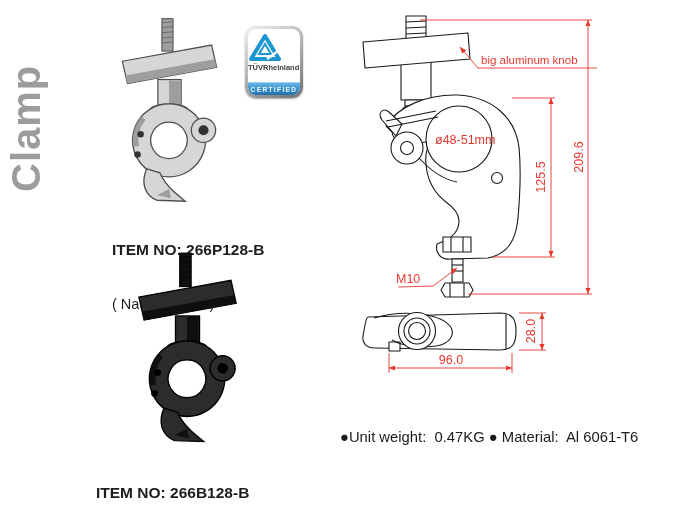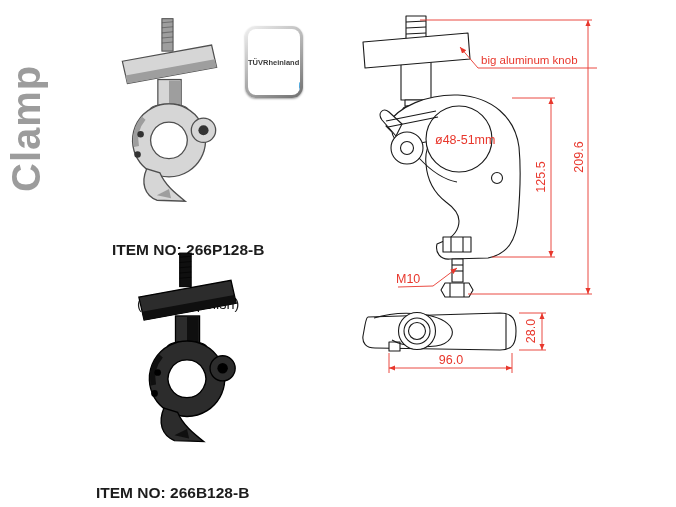--- a/index.html
+++ b/index.html
@@ -23,36 +23,36 @@
   .clamp-black {--metal:#2c2c2c;--metal2:#0f0f0f;--line:#000;--hole:#000;}
   
   .tuv{
     position:absolute;left:245px;top:26px;width:58px;height:72px;
     border-radius:11px;padding:3px;
     background:linear-gradient(145deg,#f2f2f2 0%,#bdbdbd 40%,#6f6f6f 100%);
     box-shadow:0 1px 2px rgba(0,0,0,.35);
   }
   .tuv-inner{
     width:100%;height:100%;background:#fff;border-radius:8px;overflow:hidden;
-    display:flex;align-items:center;
+    display:flex;flex-direction:column;
   }
   .tuv-tri{margin-top:4px;}
   .tuv-brand{
     font-size:7.5px;font-weight:bold;color:#3a3a3a;white-space:nowrap;
     position:relative;line-height:8px;margin-top:1px;
   }
   .tuv-band{
     margin-top:auto;width:100%;height:13px;
     background:linear-gradient(#63b7e6,#1d6fae);
     color:#eaf6ff;font-size:6.5px;font-weight:bold;letter-spacing:1.4px;
     display:flex;align-items:center;justify-content:center;
     border-top:1px solid #9fd2ee;
   }
   
-  .item{position:absolute;white-space:pre;color:#1c1c1c;text-align:center;}
+  .item{position:absolute;white-space:pre;color:#1c1c1c;}
   .item .no{font-weight:bold;font-size:15.5px;line-height:18px;}
   .item .finish{font-size:14.5px;line-height:18px;}
   
   #drawing{position:absolute;left:330px;top:0;}
   #drawing text{font-family:"Liberation Sans",sans-serif;}
   .ln{fill:#fff;stroke:#1a1a1a;stroke-width:1.1;stroke-linejoin:round;}
   .ln-o{fill:none;stroke:#1a1a1a;stroke-width:1.1;stroke-linejoin:round;}
   .dim{stroke:#e8372c;stroke-width:0.9;fill:none;}
   .dimtxt{fill:#e8372c;font-size:12.5px;}
   .dimtxt-s{fill:#e8372c;font-size:11.5px;}
@@ -216,19 +216,20 @@
     </g>
     <g>
       <line class="dim" x1="519" y1="313" x2="546" y2="313"></line>
       <line class="dim" x1="519" y1="350" x2="546" y2="350"></line>
       <line class="dim" x1="542" y1="313" x2="542" y2="350" marker-start="url(#arr)" marker-end="url(#arr)"></line>
       <text class="dimtxt" transform="rotate(-90 535 331)" x="535" y="331" text-anchor="middle">28.0</text>
     </g>
   </svg>
 
   <div class="specs">
+    <div>●Unit weight:  0.47KG ● Material:  Al 6061-T6</div>
     
     
     
     
   </div>
 
 </div>
 
 </body></html>

